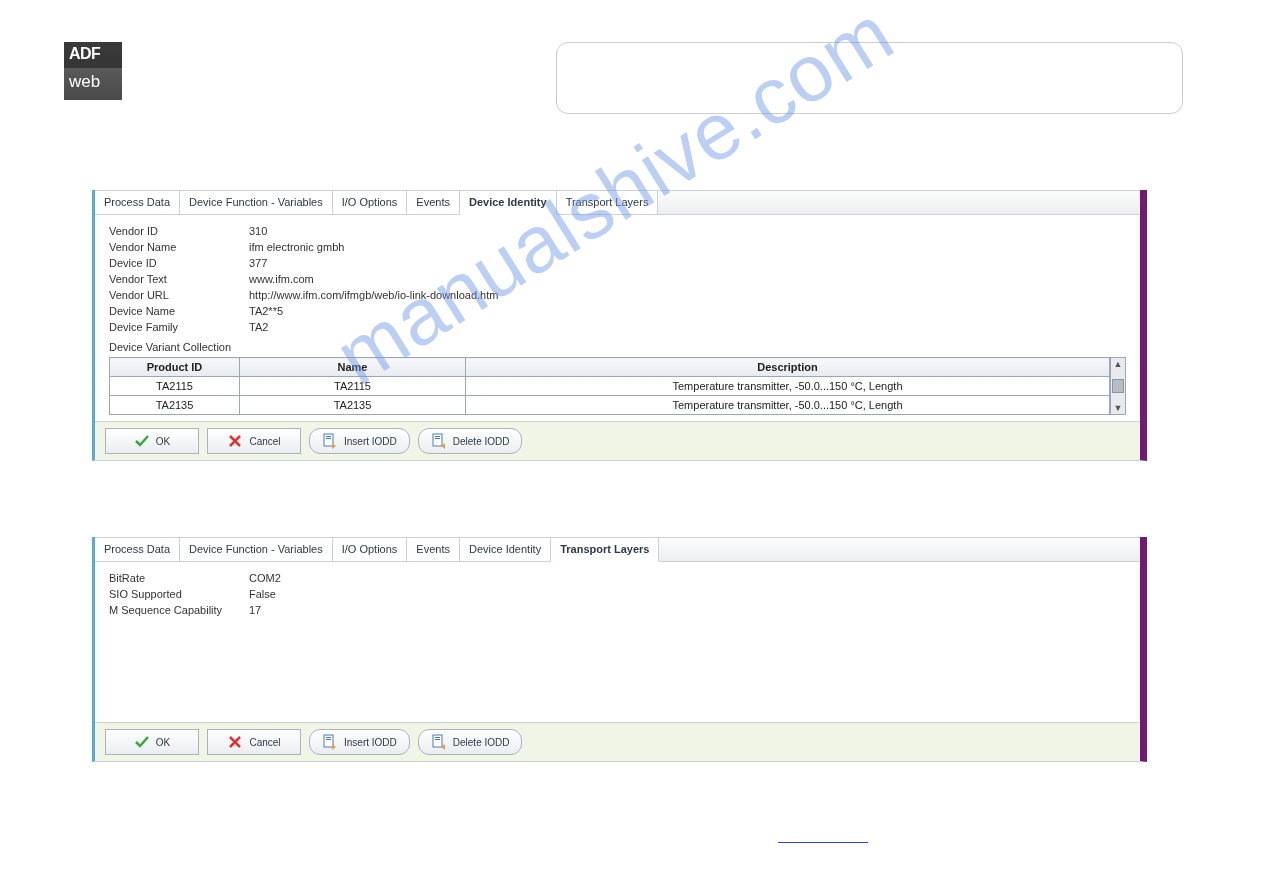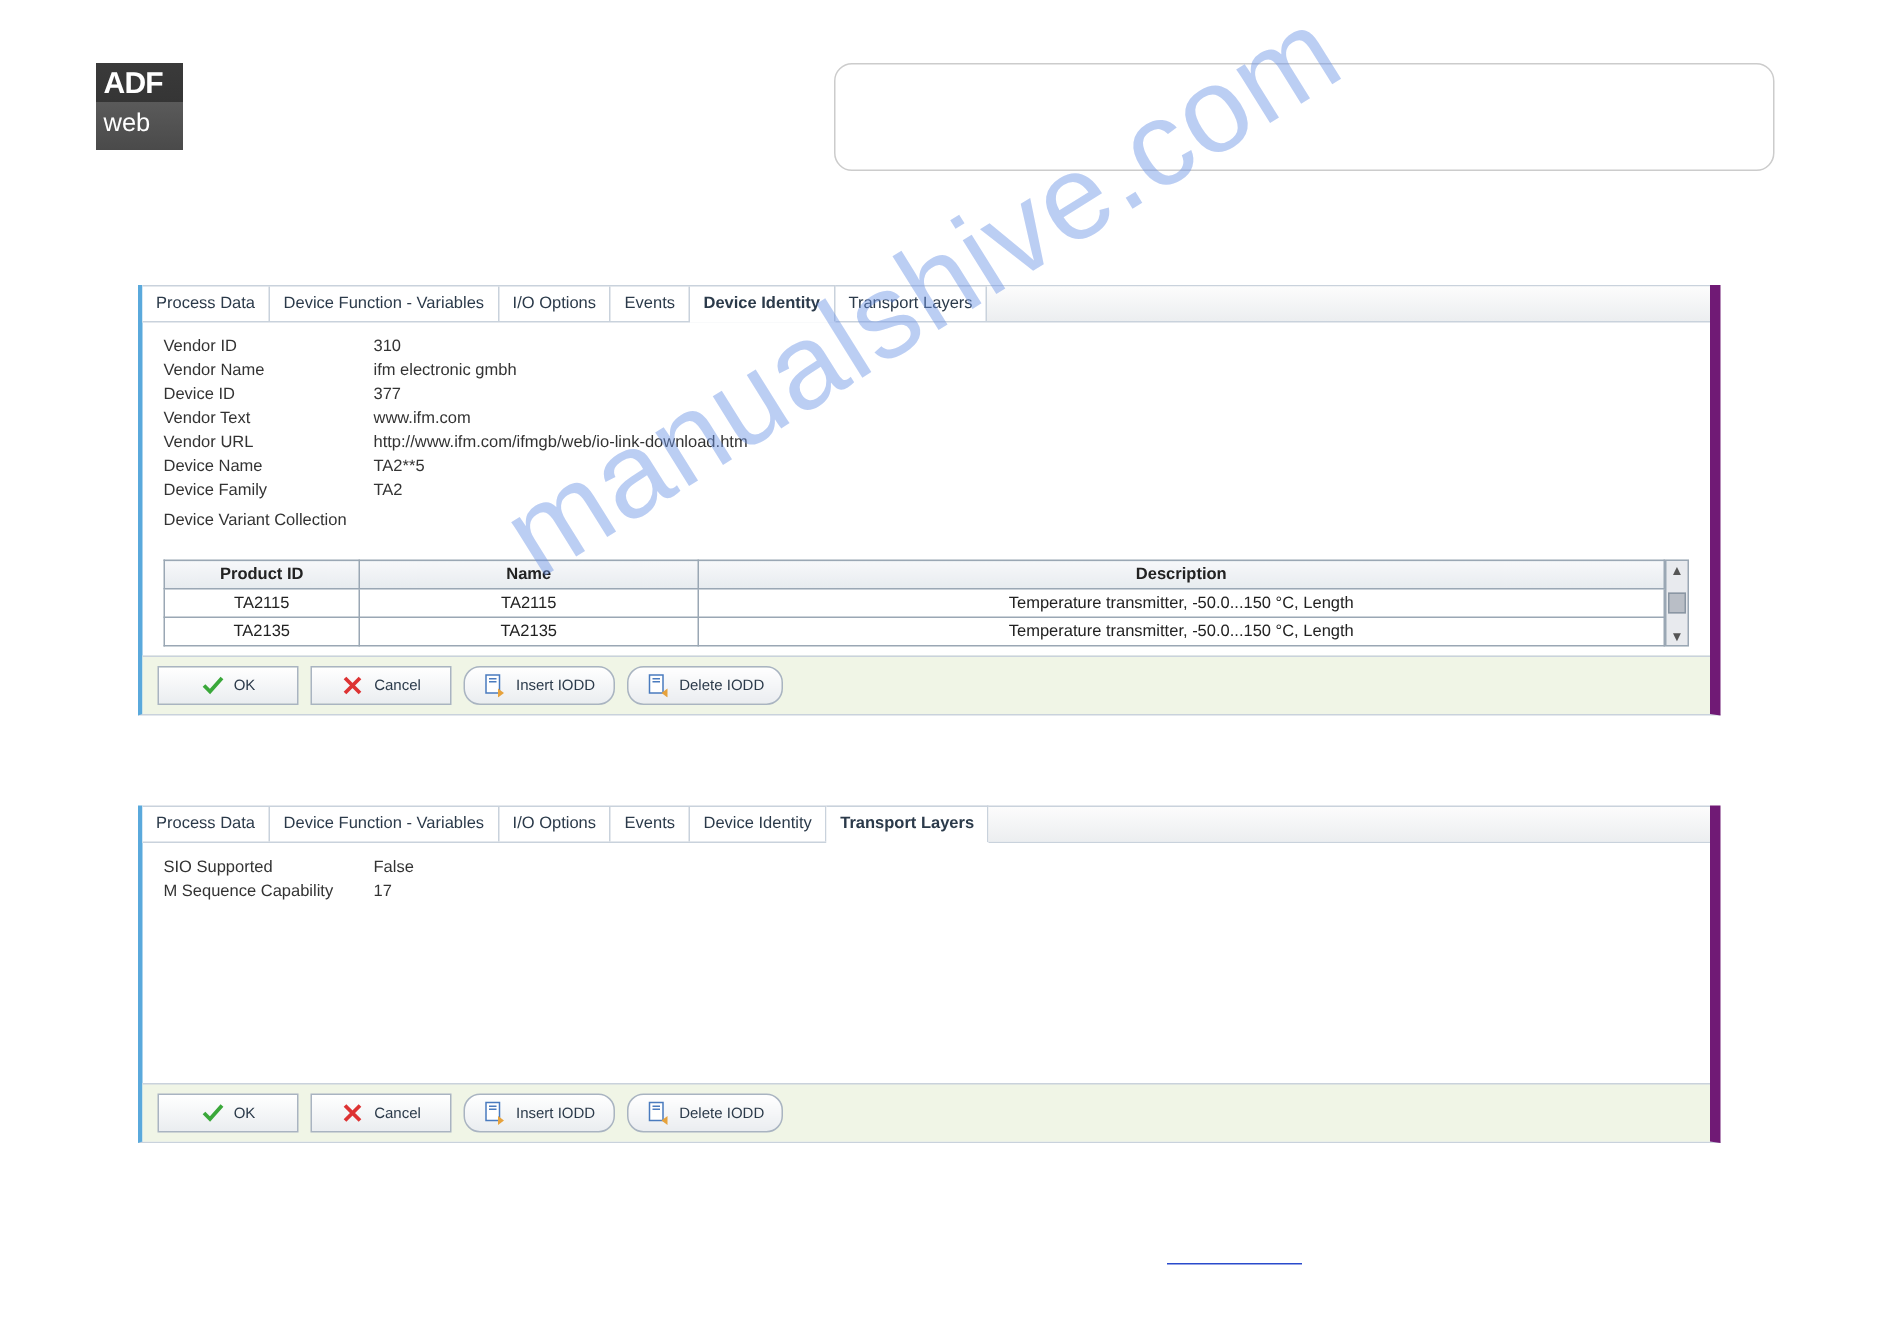--- a/index.html
+++ b/index.html
@@ -1,39 +1,39 @@
 <!DOCTYPE html>
 <html><head>
 <meta charset="utf-8">
 <style>
   * { box-sizing: border-box; margin: 0; padding: 0; font-family: Tahoma, Arial, sans-serif; }
   body { background: #fff; font-size: 11px; color: #222; width: 1263px; height: 893px; position: relative; }
 
   .logo { position: absolute; top: 42px; left: 64px; width: 58px; height: 58px; }
-  .logo .top { background: linear-gradient(to bottom,#3a3a3a,#353535); width: 100%; height: 26px; color:#fff; font-weight: bold; font-size: 20px; padding: 3px 5px 0; letter-spacing: -0.5px;}
+  .logo .top { background: linear-gradient(to bottom,#3a3a3a,#353535); width: 100%; height: 26px; color:#fff; font-weight: bold; font-size: 16px; padding: 3px 5px 0; letter-spacing: -0.5px;}
   .logo .bot { background: linear-gradient(to bottom,#5a5a5a,#4a4a4a); width: 100%; height: 32px; color:#fff; font-size: 17px; padding: 4px 5px; }
 
   .rbox { position:absolute; top: 42px; left: 556px; width: 627px; height: 72px; border: 1px solid #ccc; border-radius: 12px; }
 
   .panel { position: absolute; left: 92px; width: 1055px; border-left: 3px solid #5aa9dc; border-right: 7px solid #701a75; border-bottom: 1px solid #c9d2dc; background:#fff; }
   #panel1 { top: 190px; }
   #panel2 { top: 537px; }
 
   .tabbar { display: flex; background:#fff; border-top:1px solid #c9d2dc; border-bottom:1px solid #c9d2dc; height: 25px;}
   .tab { padding: 5px 9px; border-right: 1px solid #c9d2dc; color:#2b3a4a; cursor: pointer; white-space: nowrap; font-size:11px;}
   .tab.active { font-weight: bold; background:#fff; border-top: 1px solid #c9d2dc; margin-top:-1px; border-bottom: 1px solid #fff; margin-bottom:-1px;}
   .tab.first { border-left: none;}
   .tabbar-filler { flex:1; background: linear-gradient(to bottom,#fcfcfc,#eceef0); }
 
   .body { padding: 10px 14px 6px; }
   .kv { display:flex; margin-bottom: 4px; }
   .kv .k { width: 140px; color:#333;}
   .kv .v { color:#333; }
 
-  .section-lbl { margin: 8px 0 20px; color:#333;}
+  .section-lbl { margin: 8px 0 4px; color:#333;}
 
   .dvtable { width:100%; border-collapse: collapse; }
   .dvtable th, .dvtable td { border:1px solid #9aa7b4; padding:3px 6px; text-align:center; font-size:11px;}
   .dvtable th { background: linear-gradient(to bottom,#f7f8fa,#e7ebef); font-weight:bold; }
   .dvwrap { position: relative; }
   .sb { position:absolute; right:0; top:0; bottom:0; width:16px; background:#e8eaee; border:1px solid #9aa7b4; display:flex; flex-direction:column; align-items:center; justify-content:space-between; padding:1px 0;}
   .sb .ar { font-size:9px; color:#555;}
   .sb .th { width:12px; height:14px; background:#b9bec6; border:1px solid #8a96a3;}
 
   .btnbar { background: #f0f5e6; border-top:1px solid #c9d2dc; padding:6px 10px; display:flex; gap:8px;}
@@ -172,20 +172,24 @@
     <div class="tab first">Process Data</div>
     <div class="tab">Device Function - Variables</div>
     <div class="tab">I/O Options</div>
     <div class="tab">Events</div>
     <div class="tab">Device Identity</div>
     <div class="tab active">Transport Layers</div>
     <div class="tabbar-filler"></div>
   </div>
   <div class="body" style="min-height:160px;">
     <div class="kv">
+        <div class="k">BitRate</div>
+        <div class="v">COM2</div>
+      </div>
+    <div class="kv">
         <div class="k">SIO Supported</div>
         <div class="v">False</div>
       </div>
     <div class="kv">
         <div class="k">M Sequence Capability</div>
         <div class="v">17</div>
       </div>
   </div>
   <div class="btnbar">
     <div class="btn ok">

